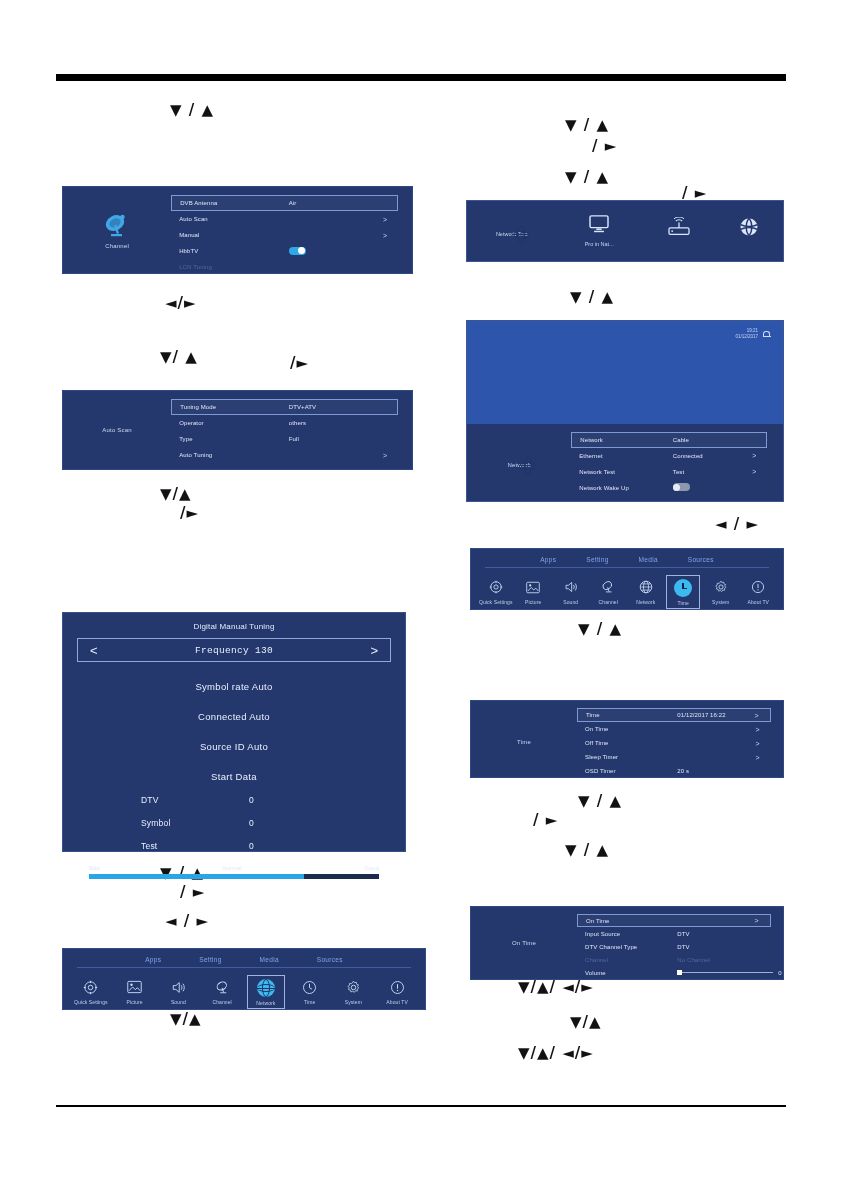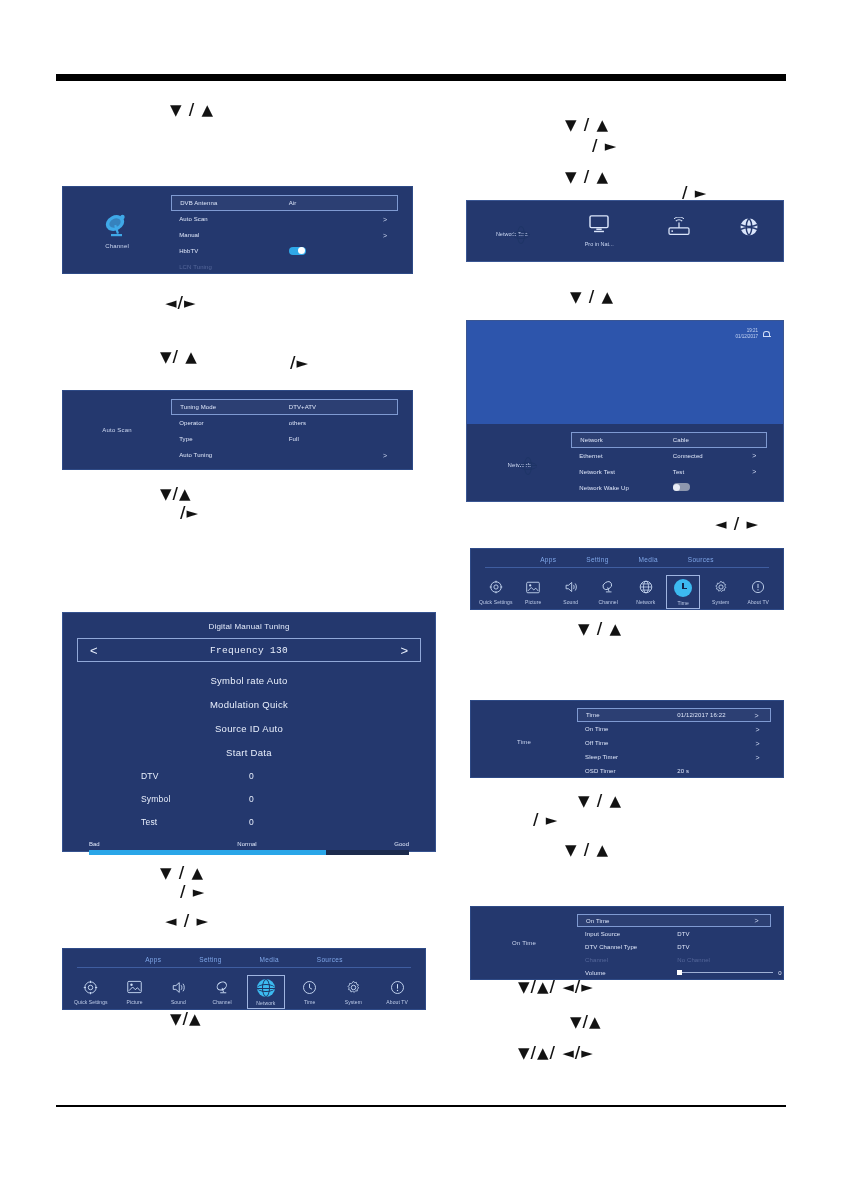--- a/index.html
+++ b/index.html
@@ -221,21 +221,21 @@
     align-items: center;
     justify-content: space-between;
     padding: 0 12px;
     box-sizing: border-box;
   }
   .dmt .freqbox .arw { font-size: 13px; color: #e7eefc; line-height: 1; }
   .dmt .freqbox .ftxt { font-size: 9.5px; letter-spacing: .3px; font-family: Liberation Mono, monospace; }
   .dmt .centerline {
     text-align: center;
     font-size: 9.5px;
-    margin-top: 13px;
+    margin-top: 19px;
     letter-spacing: .3px;
   }
   .dmt .statrow {
     display: flex;
     margin-top: 13px;
     padding-left: 78px;
     font-size: 8.5px;
     letter-spacing: .2px;
   }
   .dmt .statrow .k { width: 108px; }
@@ -422,29 +422,29 @@
       <span class="chev"></span>
     </div>
     <div class="row">
       <span class="lbl">Auto Tuning</span>
       <span class="val"></span>
       <span class="chev">&gt;</span>
     </div>
   </div>
 </div>
 
-<div class="dmt" style="left:62px; top:612px; width:374px; height:240px;">
+<div class="dmt" style="left:62px; top:612px; width:344px; height:240px;">
   <div class="title">Digital Manual Tuning</div>
   <div class="freqbox">
     <span class="arw">&lt;</span>
     <span class="ftxt">Frequency 130</span>
     <span class="arw">&gt;</span>
   </div>
   <div class="centerline">Symbol rate Auto</div>
-  <div class="centerline">Modulation Quick</div>
+  <div class="centerline">Connected Auto</div>
   <div class="centerline">Source ID Auto</div>
   <div class="centerline">Start Data</div>
 
   <div class="statrow">
     <span class="k">DTV</span>
     <span>0</span>
   </div>
   <div class="statrow">
     <span class="k">Symbol</span>
     <span>0</span>

